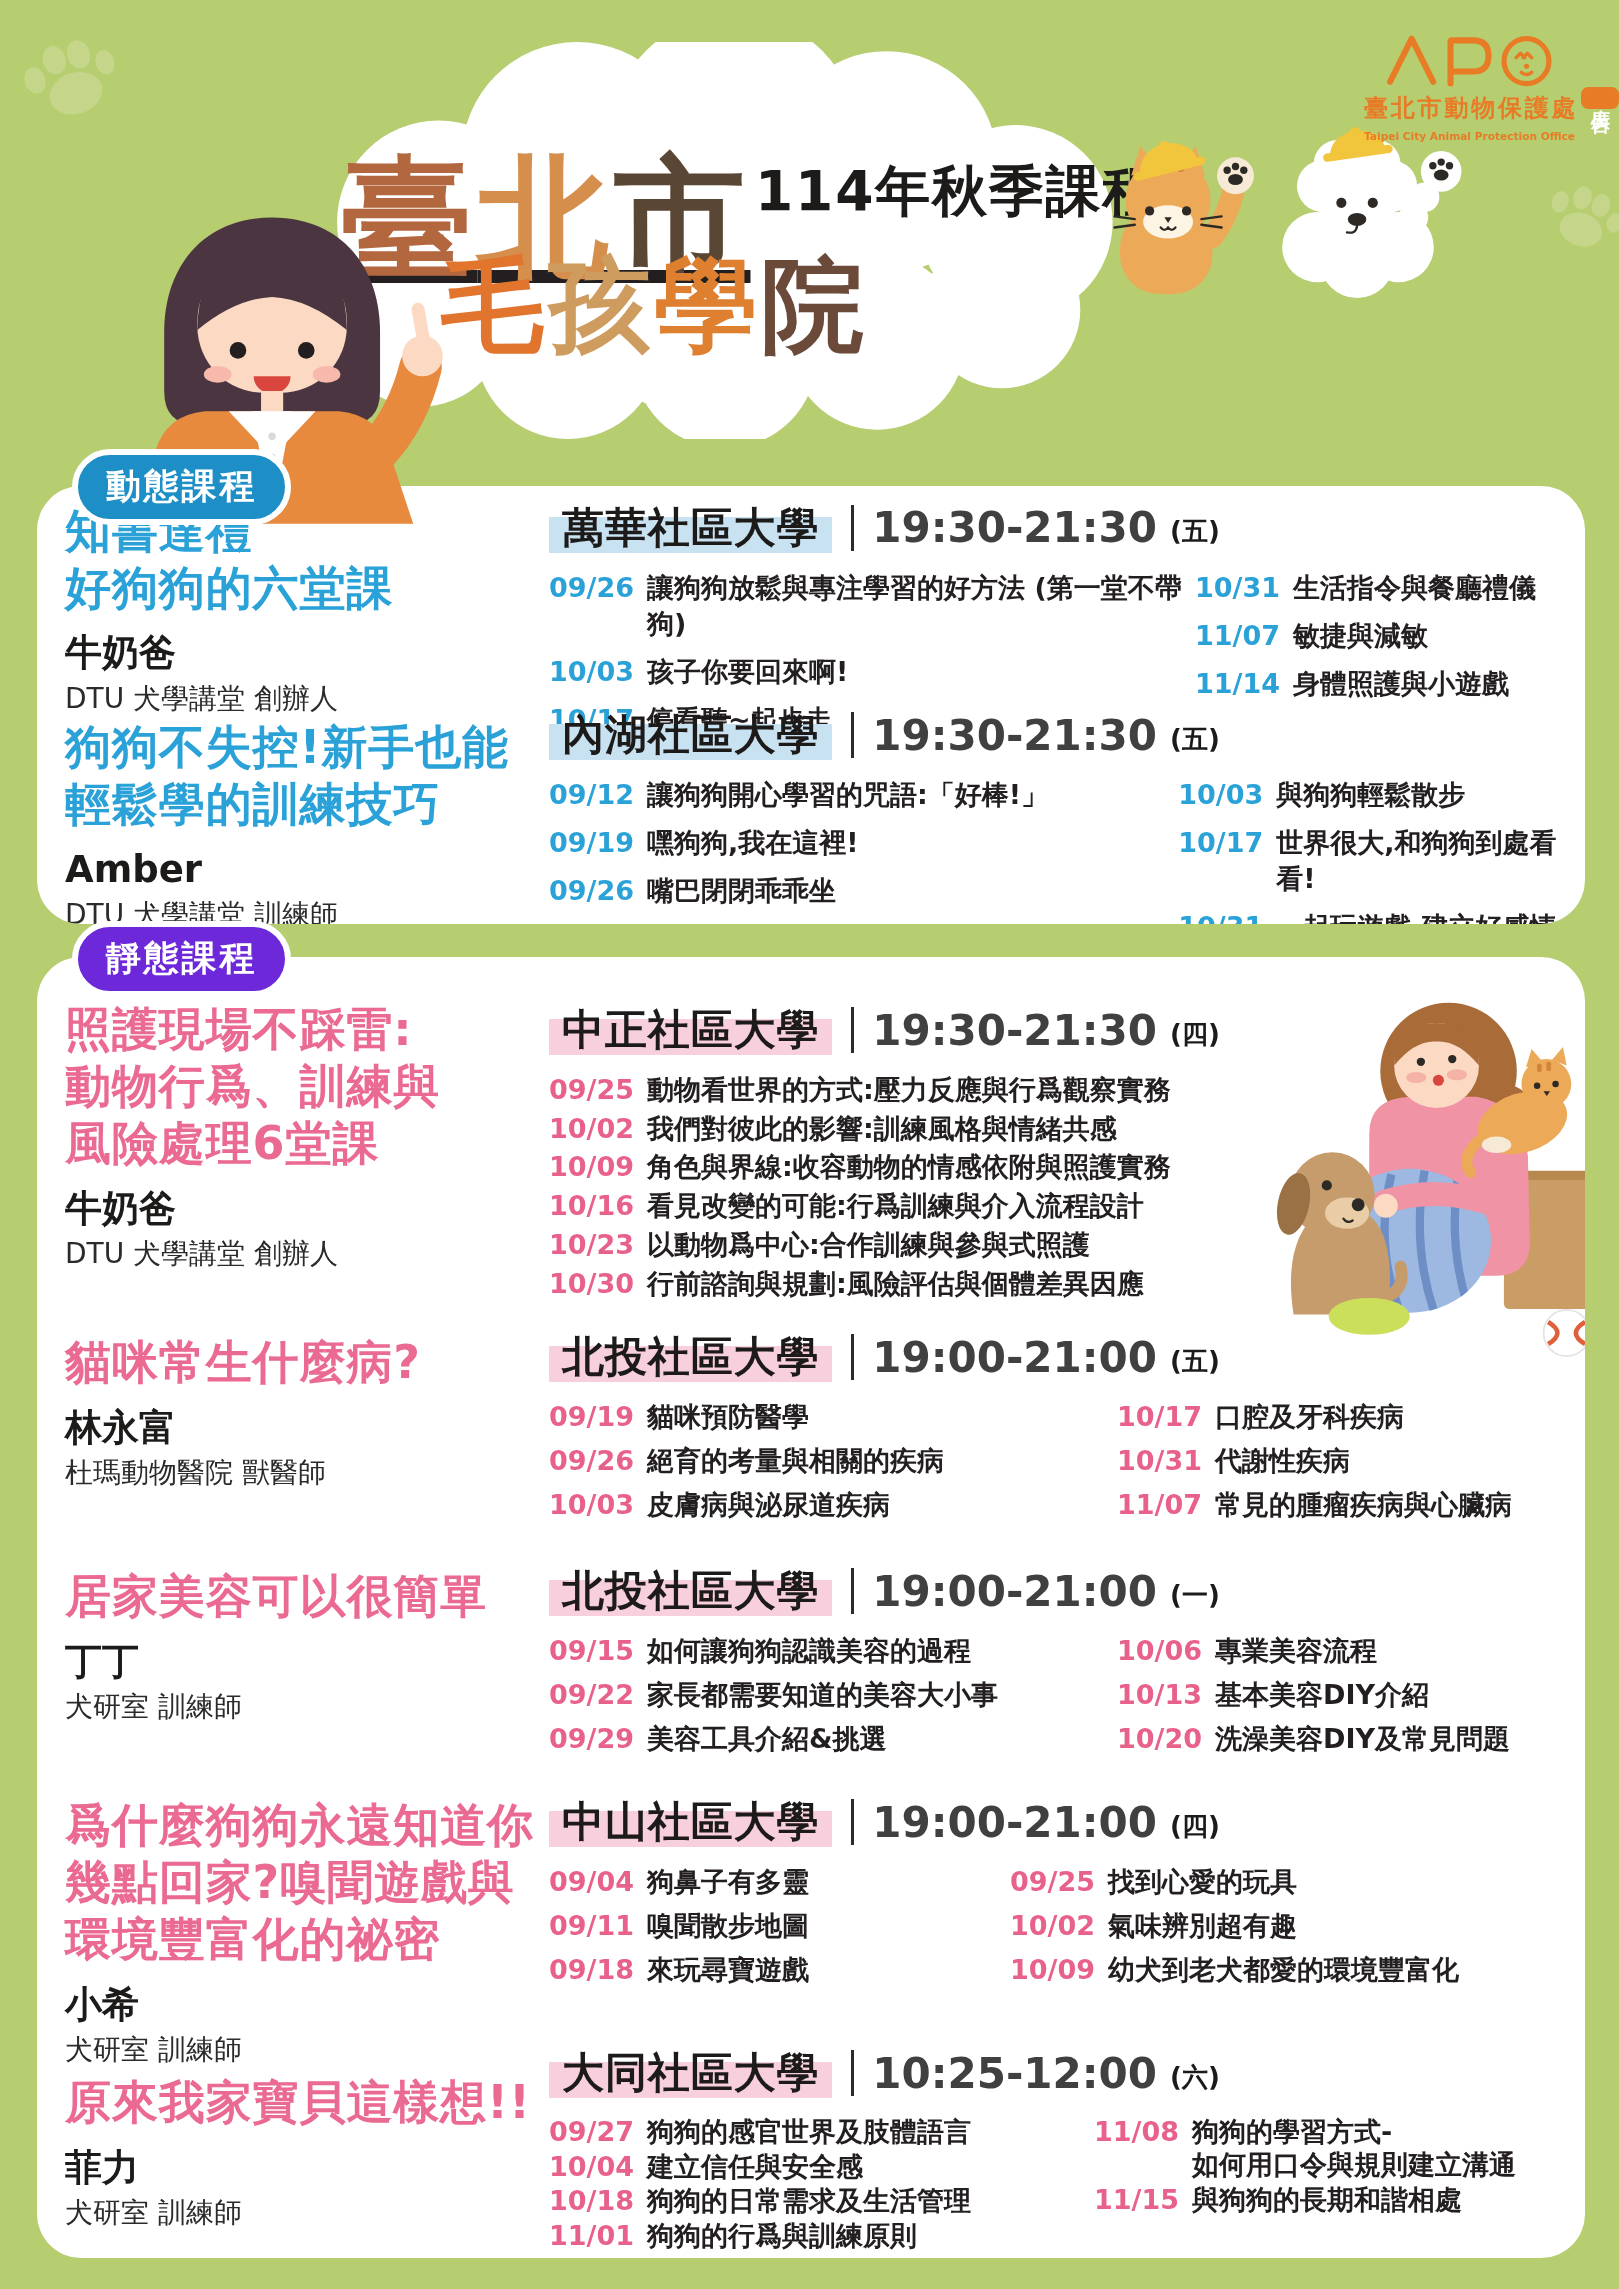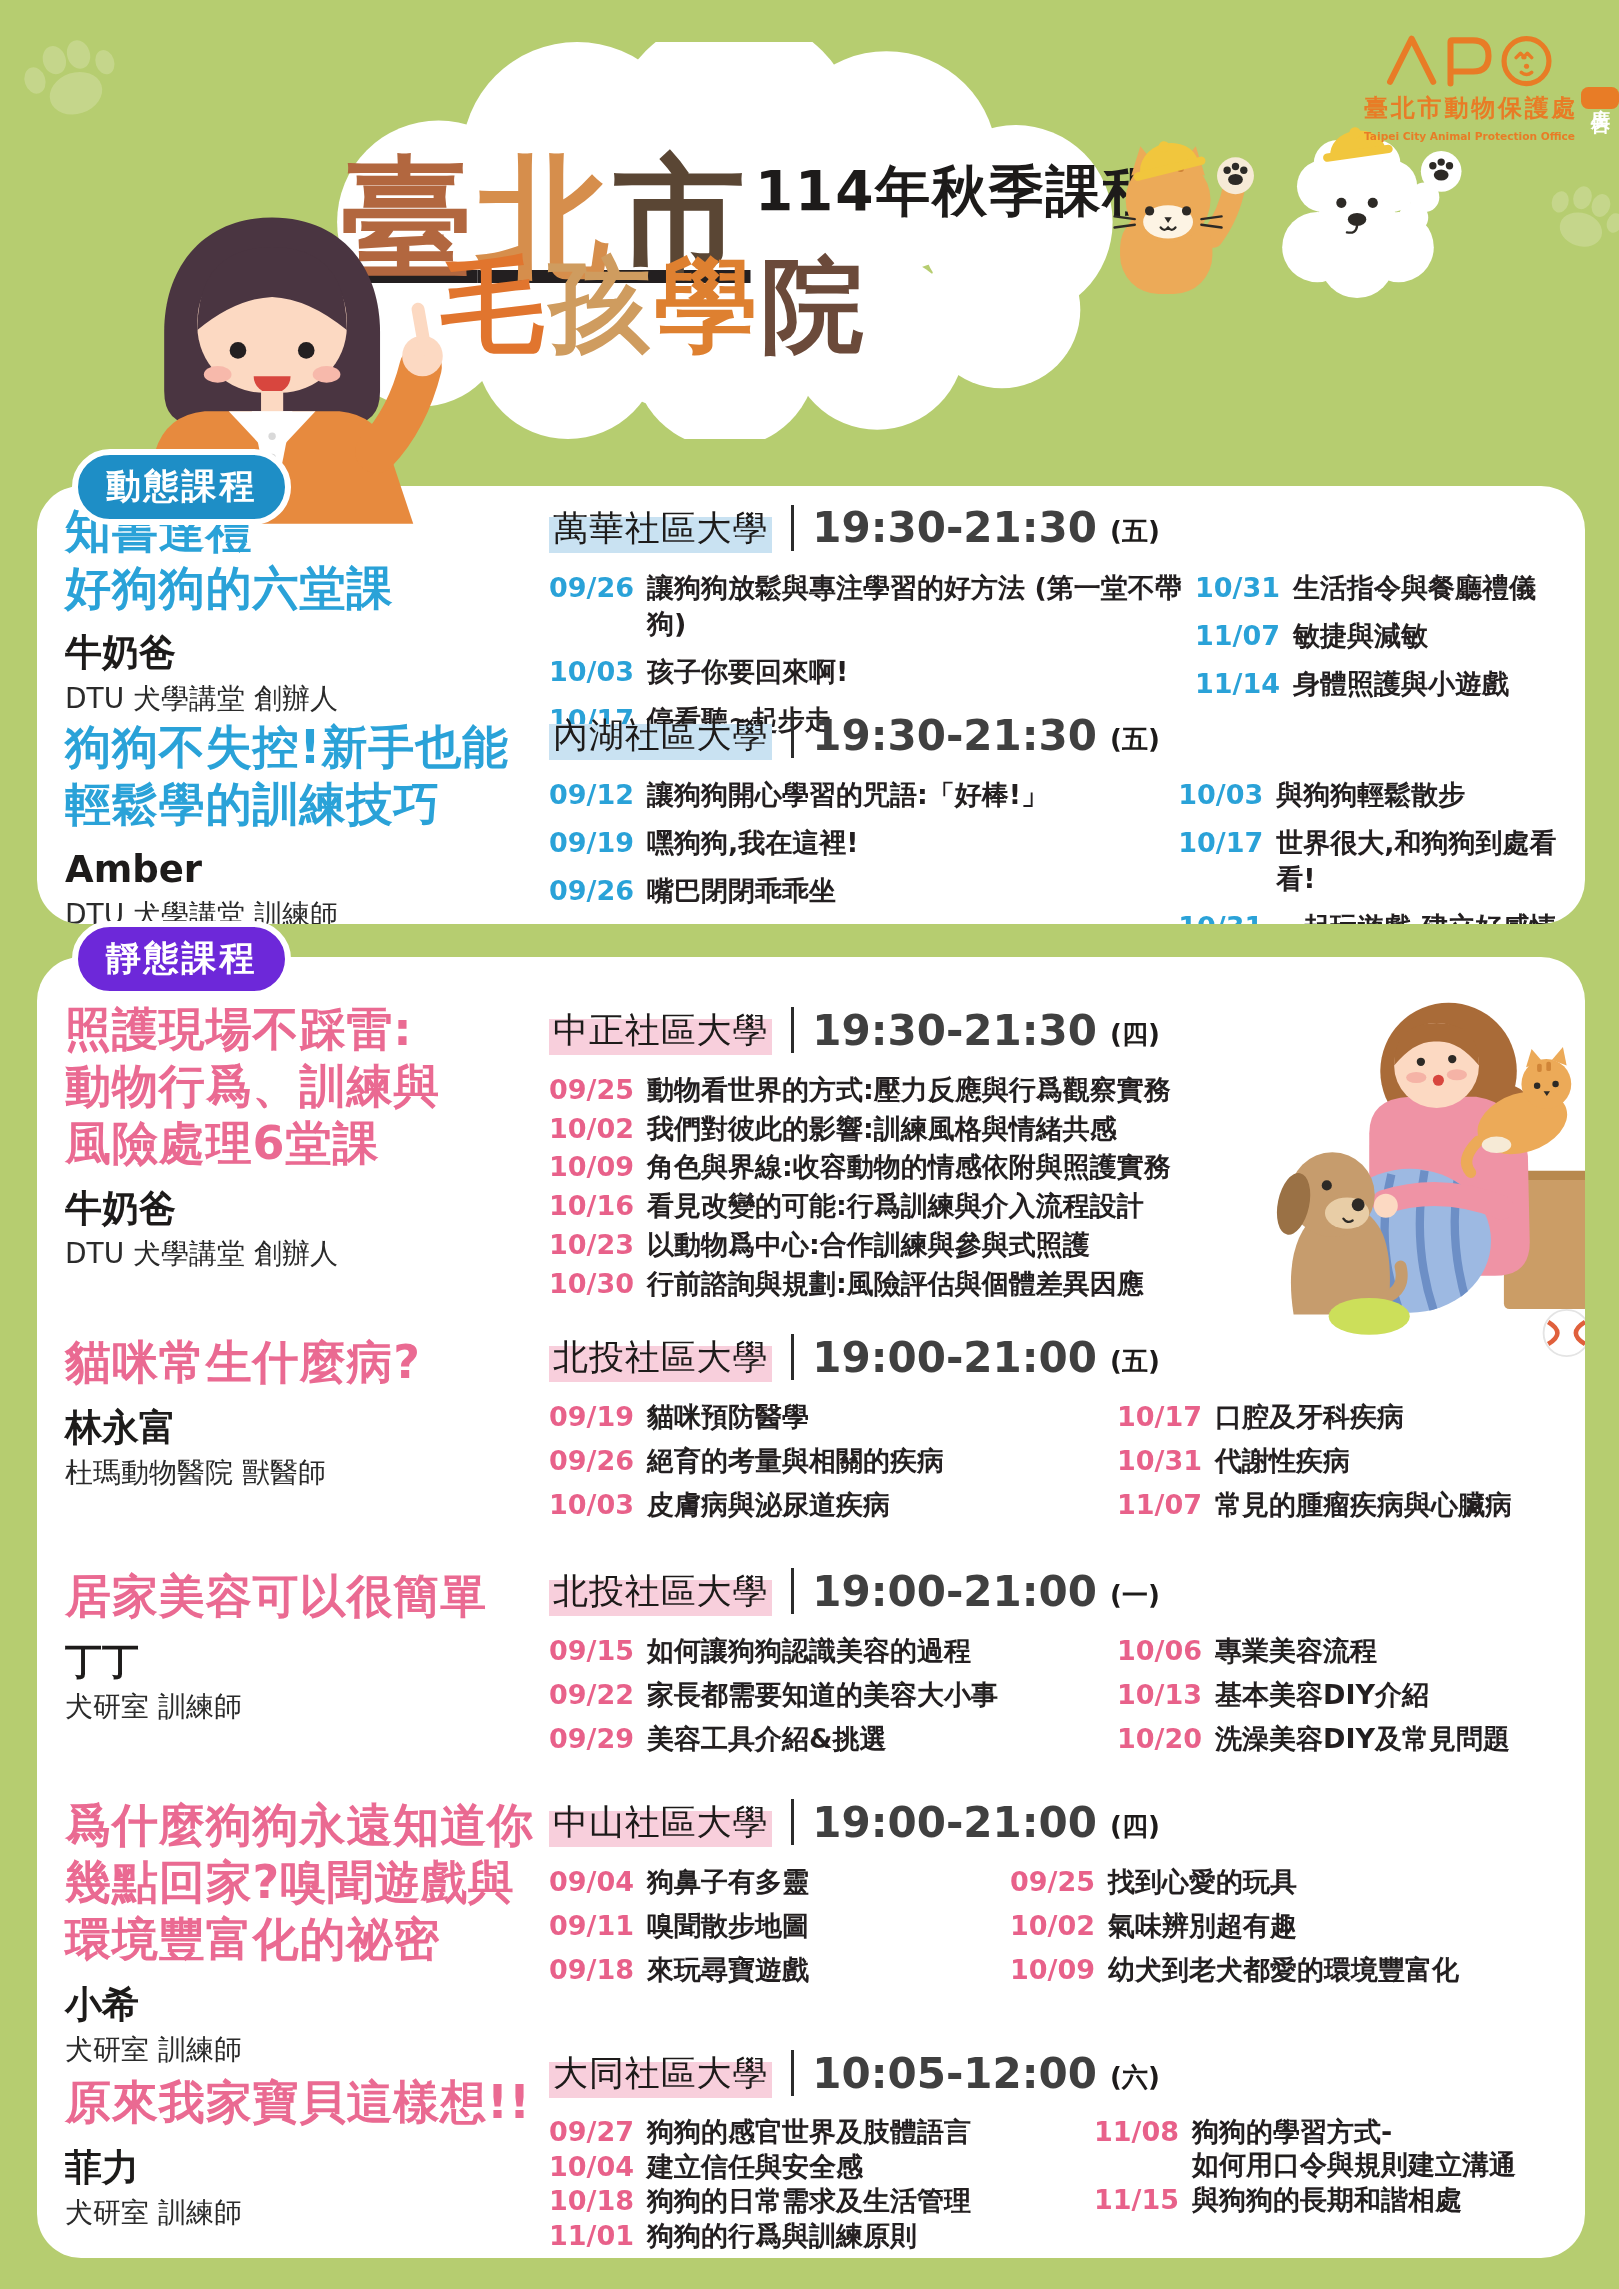--- a/index.html
+++ b/index.html
@@ -47,21 +47,21 @@
   
   .course-info{position:absolute;width:554px;}
   .course-title div{font-size:46px;font-weight:bold;line-height:57px;white-space:nowrap;letter-spacing:0.9px;}
   .blue .course-title div{color:#2aa2d8;}
   .pink .course-title div{color:#ea6a92;}
   .teacher{font-size:37px;font-weight:bold;margin-top:14.8px;line-height:44px;color:#1d1b1a;}
   .org{font-size:28px;margin-top:5.5px;line-height:35px;color:#2b2b2b;}
 
   .sched{position:absolute;}
   .sched-head{display:flex;align-items:center;margin-bottom:14.8px;}
-  .school{font-size:35px;font-weight:normal;line-height:54px;padding:0 4px;white-space:nowrap;letter-spacing:0.9px;color:#1d1b1a;}
+  .school{font-size:42px;font-weight:bold;line-height:54px;padding:0 13px;white-space:nowrap;letter-spacing:0.9px;color:#1d1b1a;}
   .blue .school{background:linear-gradient(180deg,rgba(0,0,0,0) 30%,#c9e2f2 30%,#c9e2f2 97%,rgba(0,0,0,0) 97%);}
   .pink .school{background:linear-gradient(180deg,rgba(0,0,0,0) 30%,#f8cfdc 30%,#f8cfdc 97%,rgba(0,0,0,0) 97%);}
   .divider{width:2.8px;height:46px;background:#2b2b2b;margin:0 18.5px;}
   .time{font-size:42px;font-weight:600;color:#404040;white-space:nowrap;}
   .day{font-size:26px;font-weight:bold;margin-left:13px;align-self:flex-end;margin-bottom:5.5px;color:#1d1b1a;}
 
   .sessions{display:flex;}
   .col{display:flex;flex-direction:column;}
   .session{display:flex;align-items:flex-start;margin-bottom:12px;}
   .pink .session{margin-bottom:8.3px;}
@@ -577,21 +577,21 @@
       <div>原來我家寶貝這樣想!!</div>
     </div>
     <div class="teacher">菲力</div>
     <div class="org">犬研室 訓練師</div>
   </div>
 
   <div class="sched sched-tight" style="left:512px;top:1089px;">
     <div class="sched-head">
       <span class="school">大同社區大學</span>
       <span class="divider"></span>
-      <span class="time">10:05-12:00</span>
+      <span class="time">10:25-12:00</span>
       <span class="day">(六)</span>
     </div>
     <div class="sessions">
       <div class="col" style="width:545px;">
         <div class="session">
             <span class="date">09/27</span>
             <span class="topic">狗狗的感官世界及肢體語言</span>
           </div>
         <div class="session">
             <span class="date">10/04</span>

